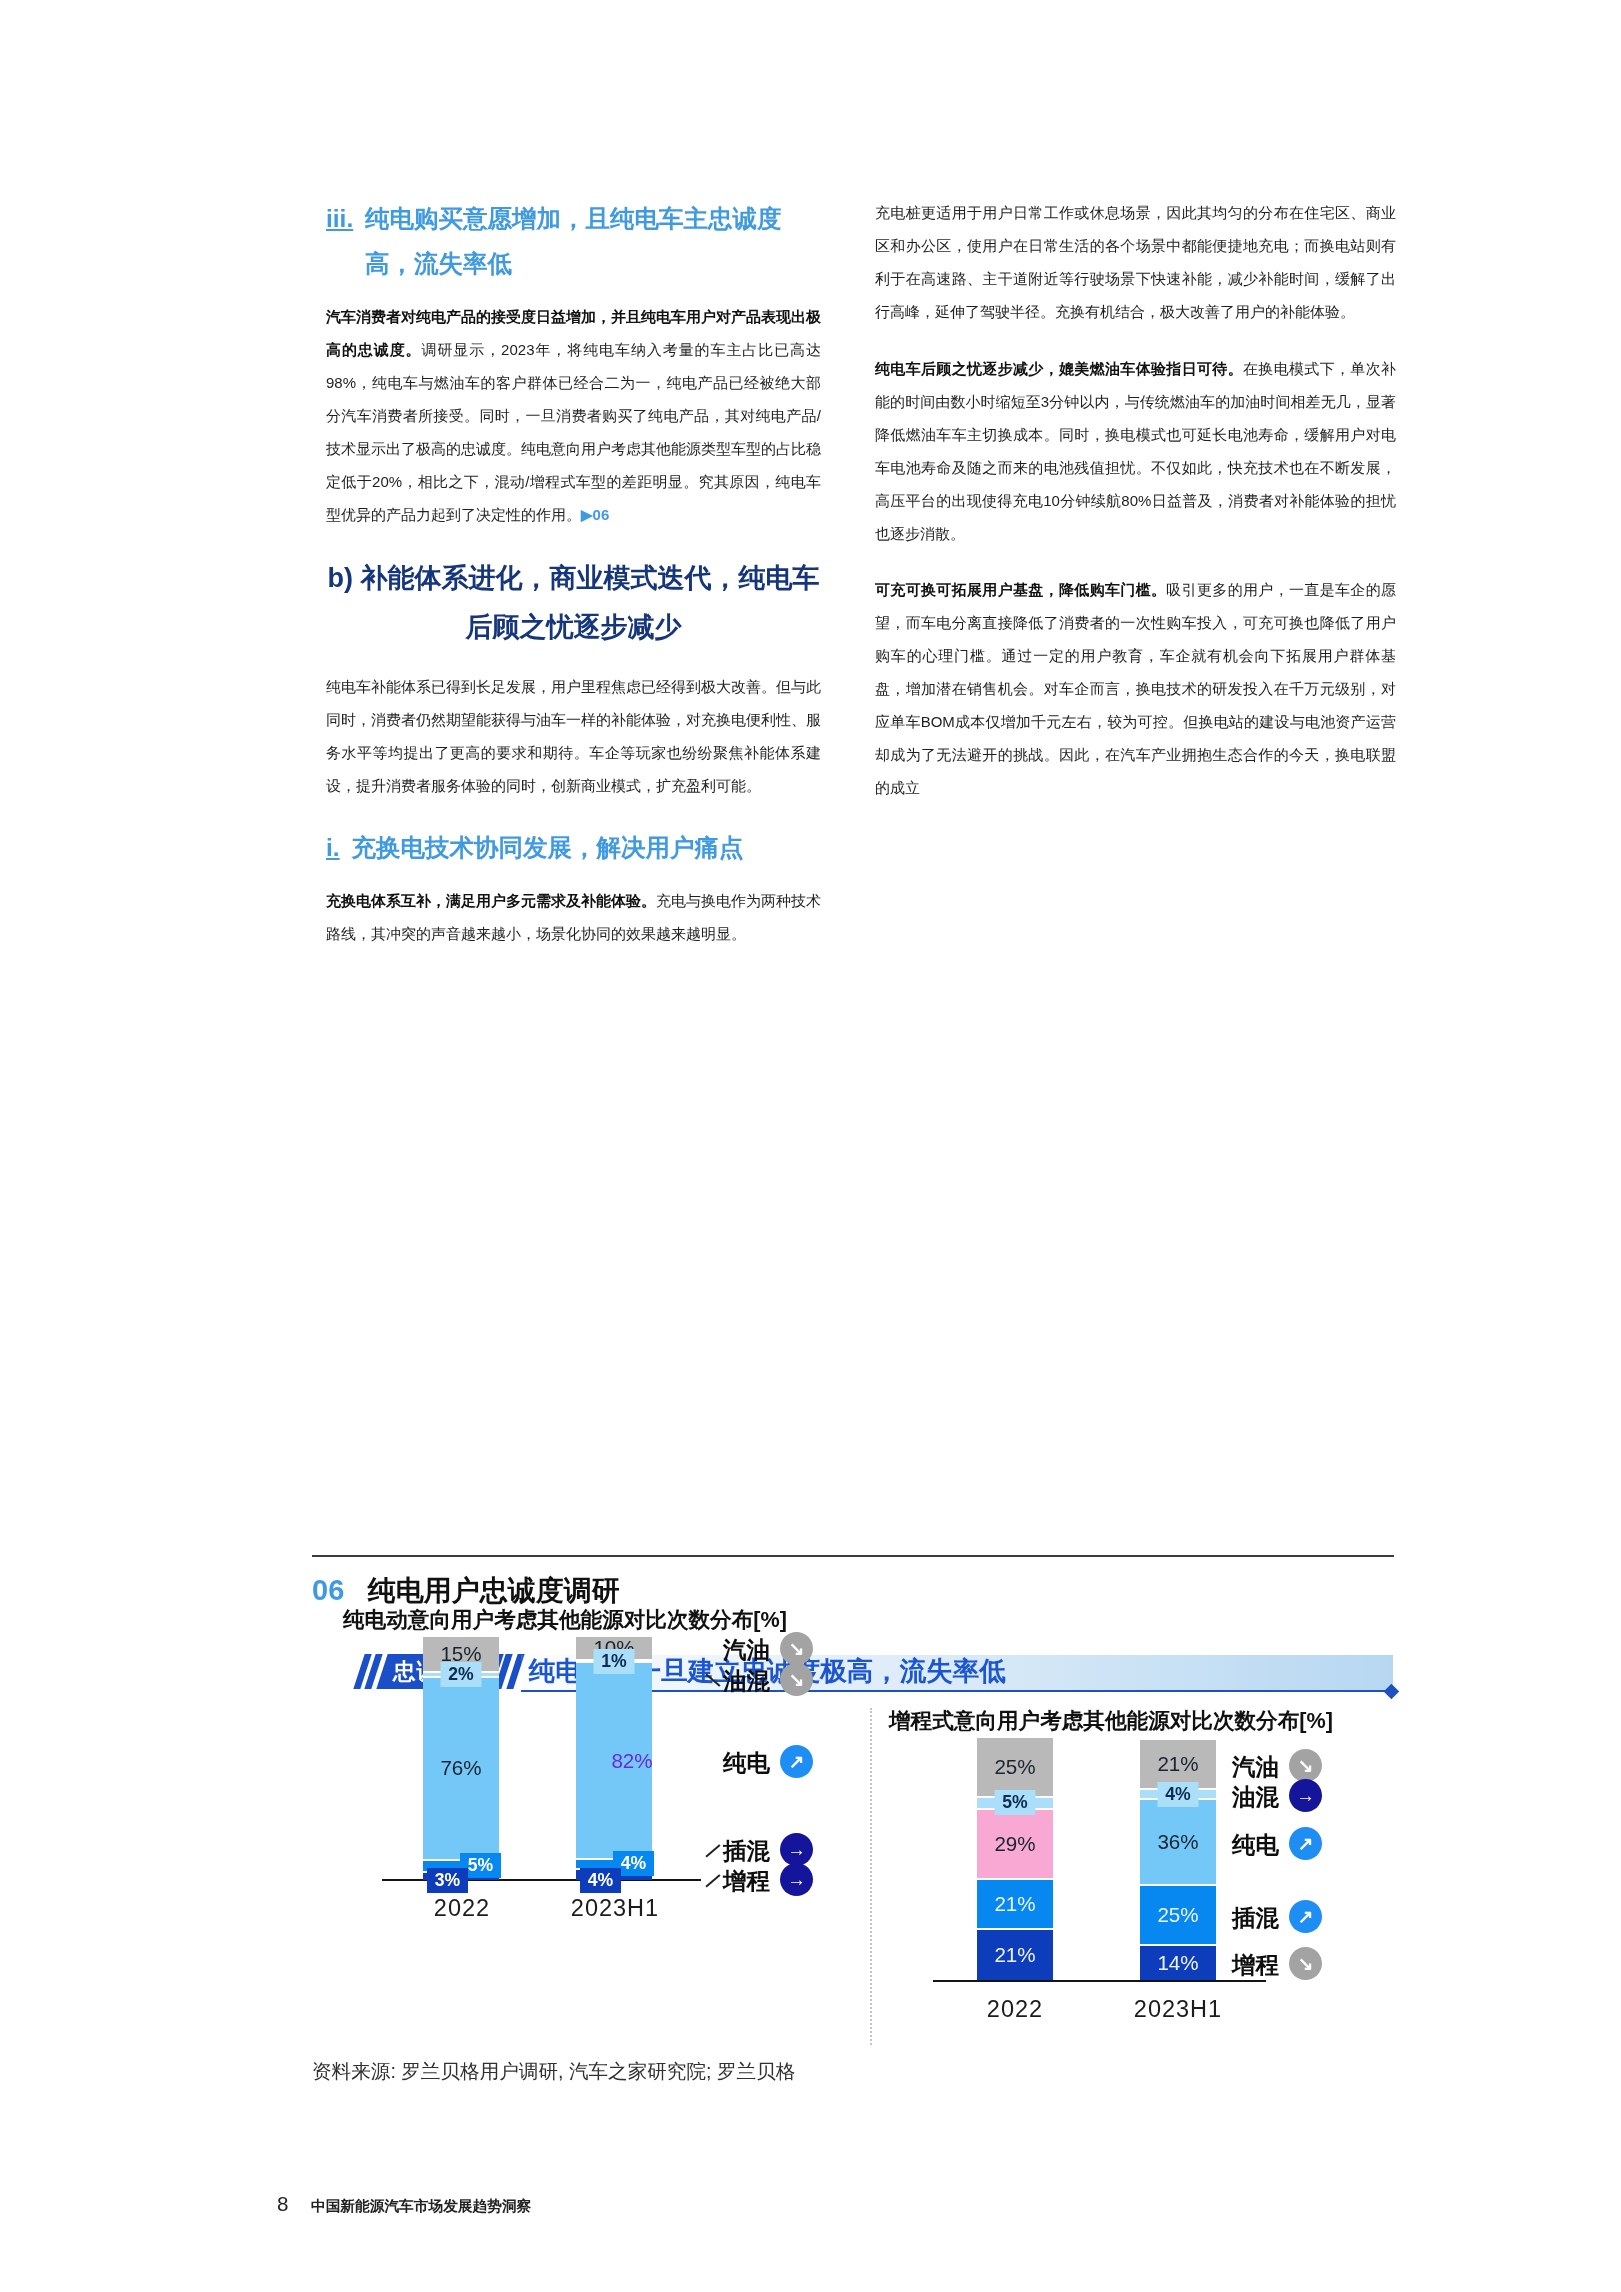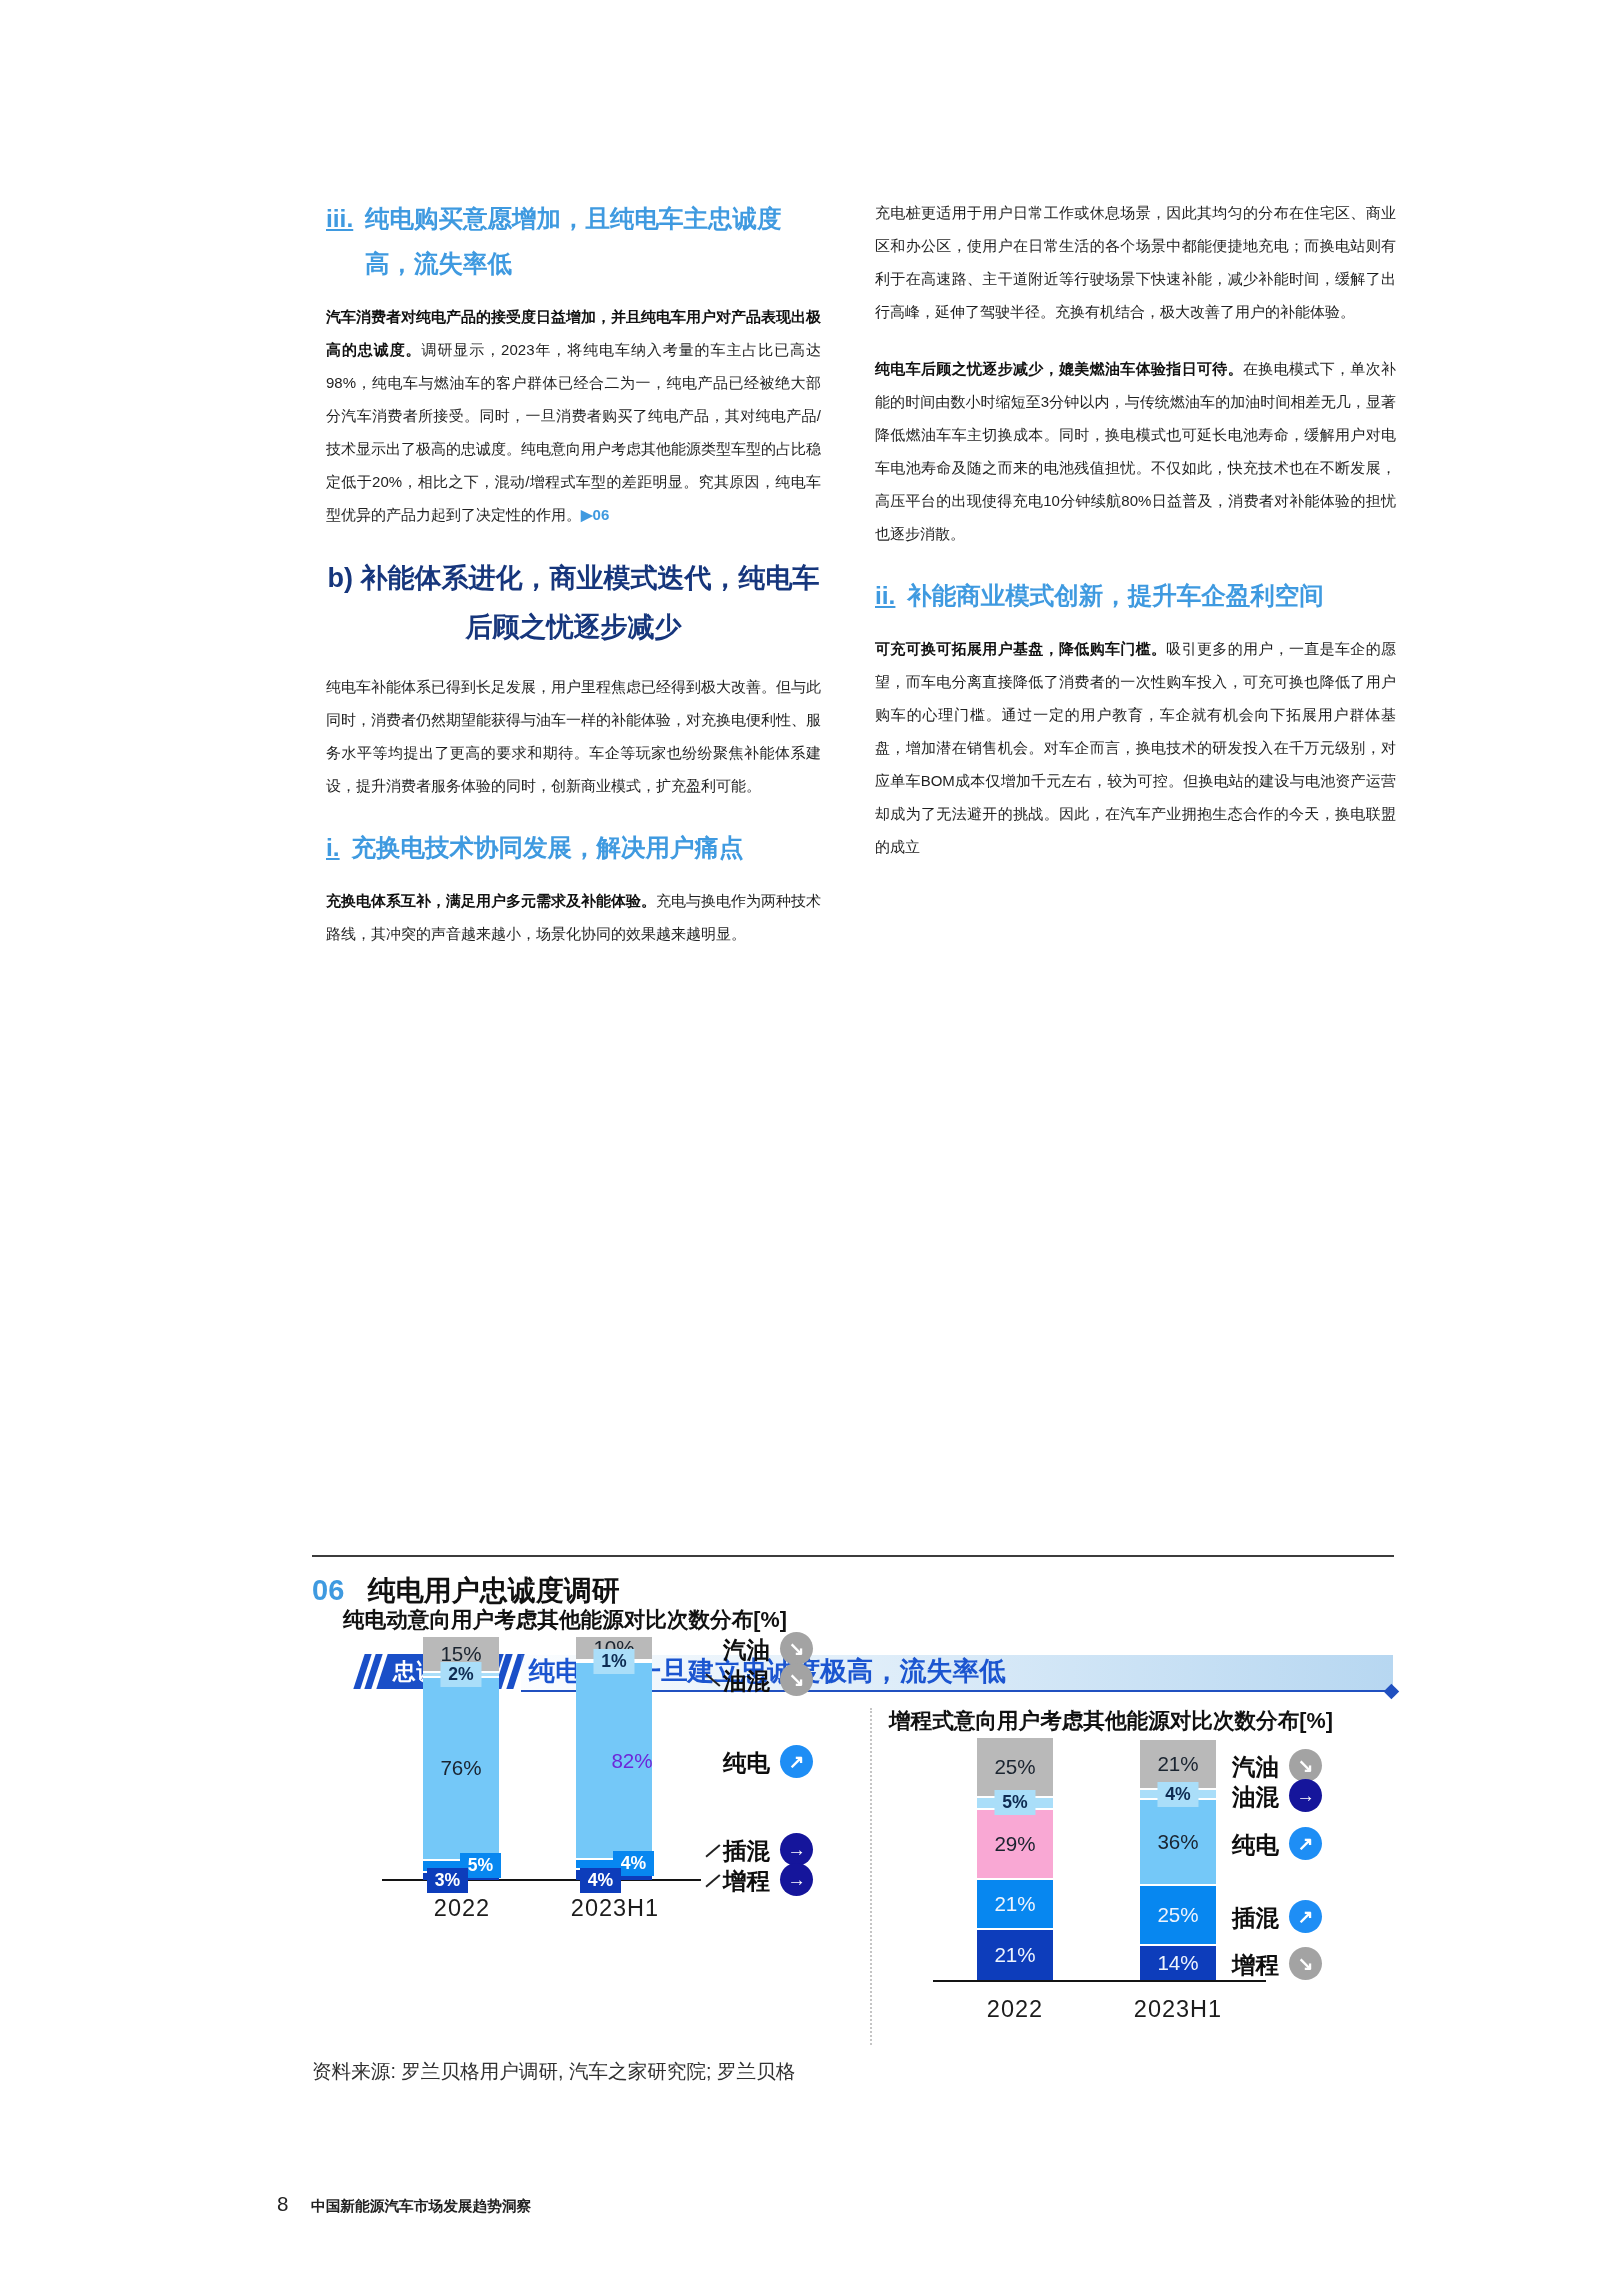--- a/index.html
+++ b/index.html
@@ -72,24 +72,20 @@
     <h3 class="h-light">
       <span class="num">i.</span>
       <span>充换电技术协同发展，解决用户痛点</span>
     </h3>
     <p><b>充换电体系互补，满足用户多元需求及补能体验。</b><span>充电与换电作为两种技术路线，其冲突的声音越来越小，场景化协同的效果越来越明显。</span></p>
   </section>
 
   <section class="col col-right">
     <p>充电桩更适用于用户日常工作或休息场景，因此其均匀的分布在住宅区、商业区和办公区，使用户在日常生活的各个场景中都能便捷地充电；而换电站则有利于在高速路、主干道附近等行驶场景下快速补能，减少补能时间，缓解了出行高峰，延伸了驾驶半径。充换有机结合，极大改善了用户的补能体验。</p>
     <p><b>纯电车后顾之忧逐步减少，媲美燃油车体验指日可待。</b><span>在换电模式下，单次补能的时间由数小时缩短至3分钟以内，与传统燃油车的加油时间相差无几，显著降低燃油车车主切换成本。同时，换电模式也可延长电池寿命，缓解用户对电车电池寿命及随之而来的电池残值担忧。不仅如此，快充技术也在不断发展，高压平台的出现使得充电10分钟续航80%日益普及，消费者对补能体验的担忧也逐步消散。</span></p>
-    <h3 class="h-light">
-      <span class="num">ii.</span>
-      <span>补能商业模式创新，提升车企盈利空间</span>
-    </h3>
     <p><b>可充可换可拓展用户基盘，降低购车门槛。</b><span>吸引更多的用户，一直是车企的愿望，而车电分离直接降低了消费者的一次性购车投入，可充可换也降低了用户购车的心理门槛。通过一定的用户教育，车企就有机会向下拓展用户群体基盘，增加潜在销售机会。对车企而言，换电技术的研发投入在千万元级别，对应单车BOM成本仅增加千元左右，较为可控。但换电站的建设与电池资产运营却成为了无法避开的挑战。因此，在汽车产业拥抱生态合作的今天，换电联盟的成立</span></p>
   </section>
 
   <div class="fig-rule"></div>
   <div class="fig-head">
     <span class="fig-num">06</span>
     <span class="fig-title">纯电用户忠诚度调研</span>
   </div>
 
   <div class="stripe" style="left:359px;top:1654px;"></div>

